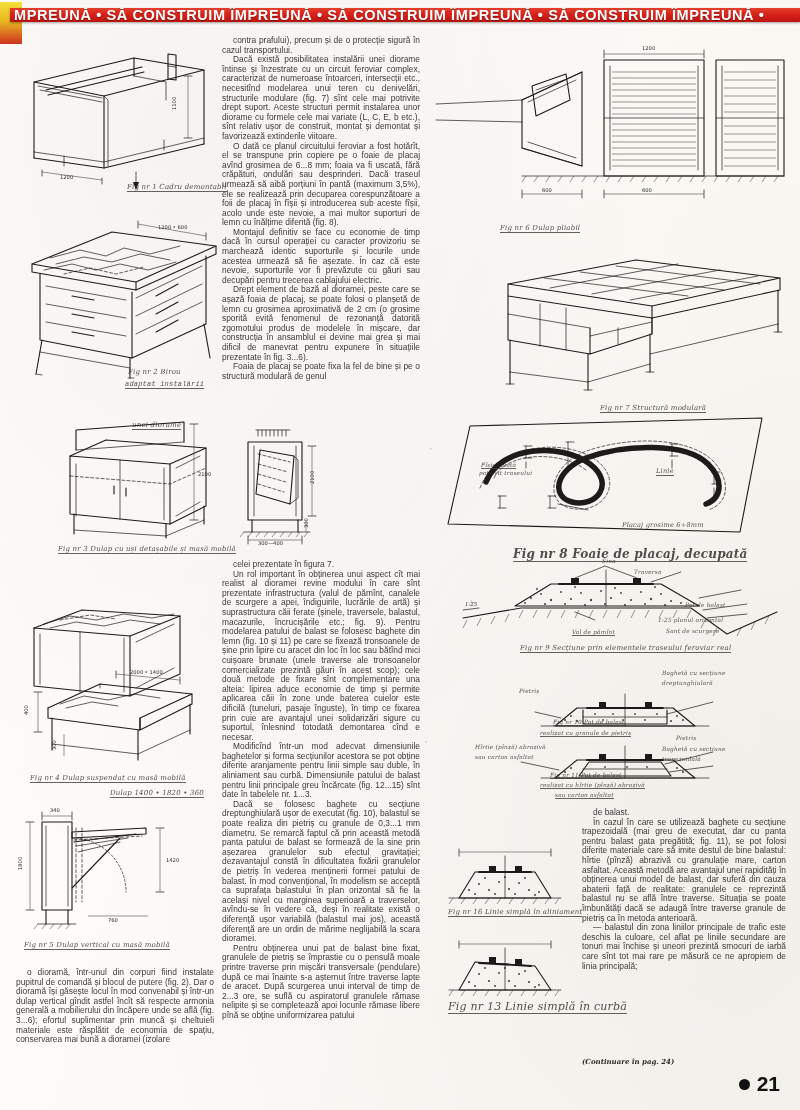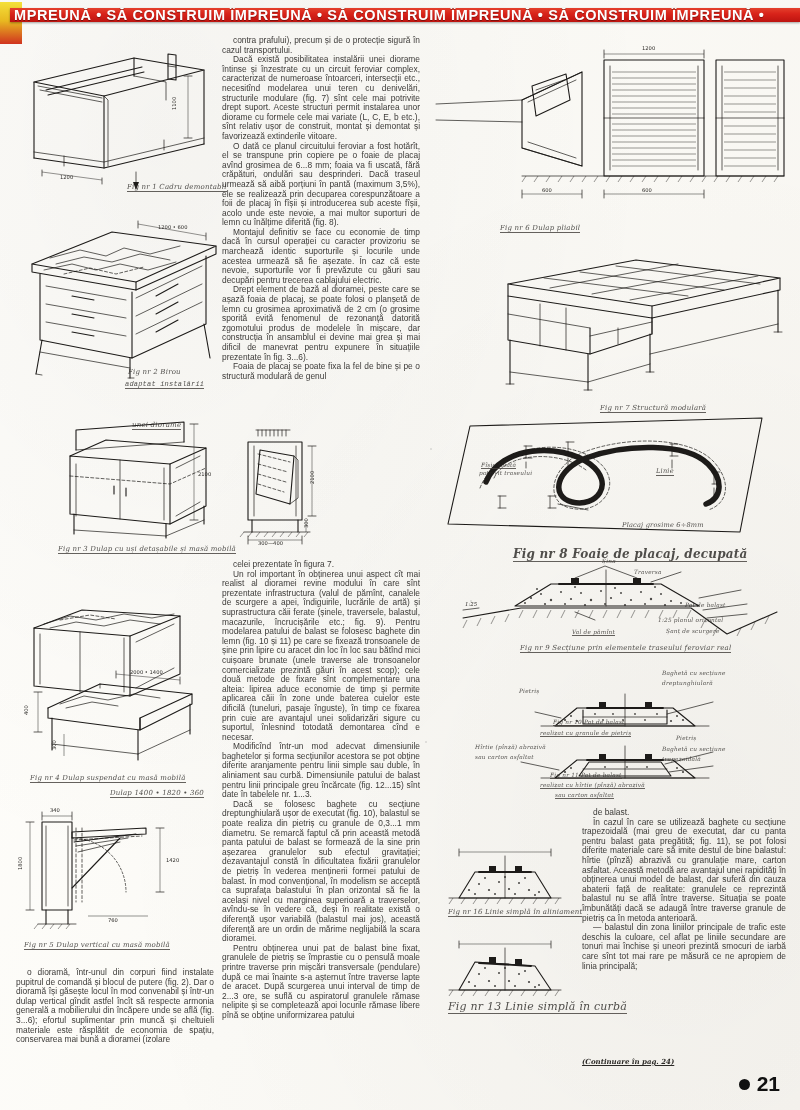--- a/index.html
+++ b/index.html
@@ -70,21 +70,21 @@
   .lbl7{font-family:"DejaVu Sans",sans-serif;font-size:5.2px;fill:#2b2926;}
 
   
   .pageno{position:absolute;right:20px;bottom:14px;
           display:flex;align-items:center;gap:7px;}
   .pageno .bullet{width:11px;height:11px;border-radius:50%;background:#111;}
   .pageno .num{font-size:21px;font-weight:bold;color:#111;
                font-family:"Liberation Sans",sans-serif;}
   .contin{position:absolute;left:582px;bottom:44px;
           font-family:"DejaVu Serif",serif;font-style:italic;font-weight:bold;
-          font-size:7px;color:#2b2926;text-decoration:underline;}
+          font-size:7px;color:#2b2926;}
 </style>
 </head>
 <body>
 
 <div class="paper"></div>
 <div class="speck" style="left:470px;top:600px;width:2px;height:2px;"></div>
 <div class="speck" style="left:735px;top:896px;width:2px;height:2px;"></div>
 <div class="speck" style="left:747px;top:893px;width:2px;height:2px;"></div>
 <div class="speck" style="left:430px;top:448px;width:2px;height:2px;"></div>
 <div class="speck" style="left:425px;top:741px;width:2px;height:2px;"></div>

